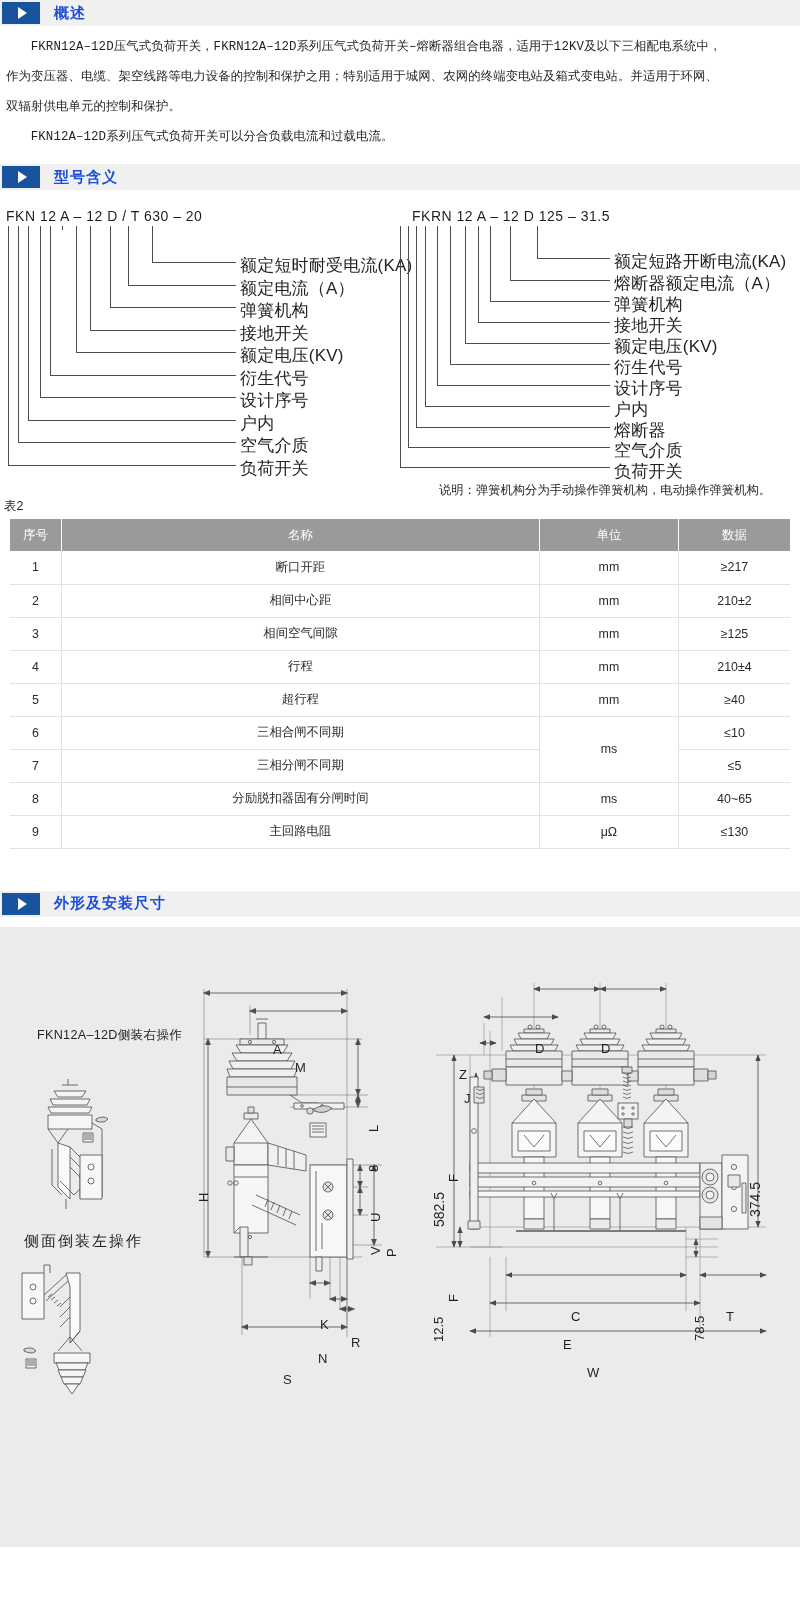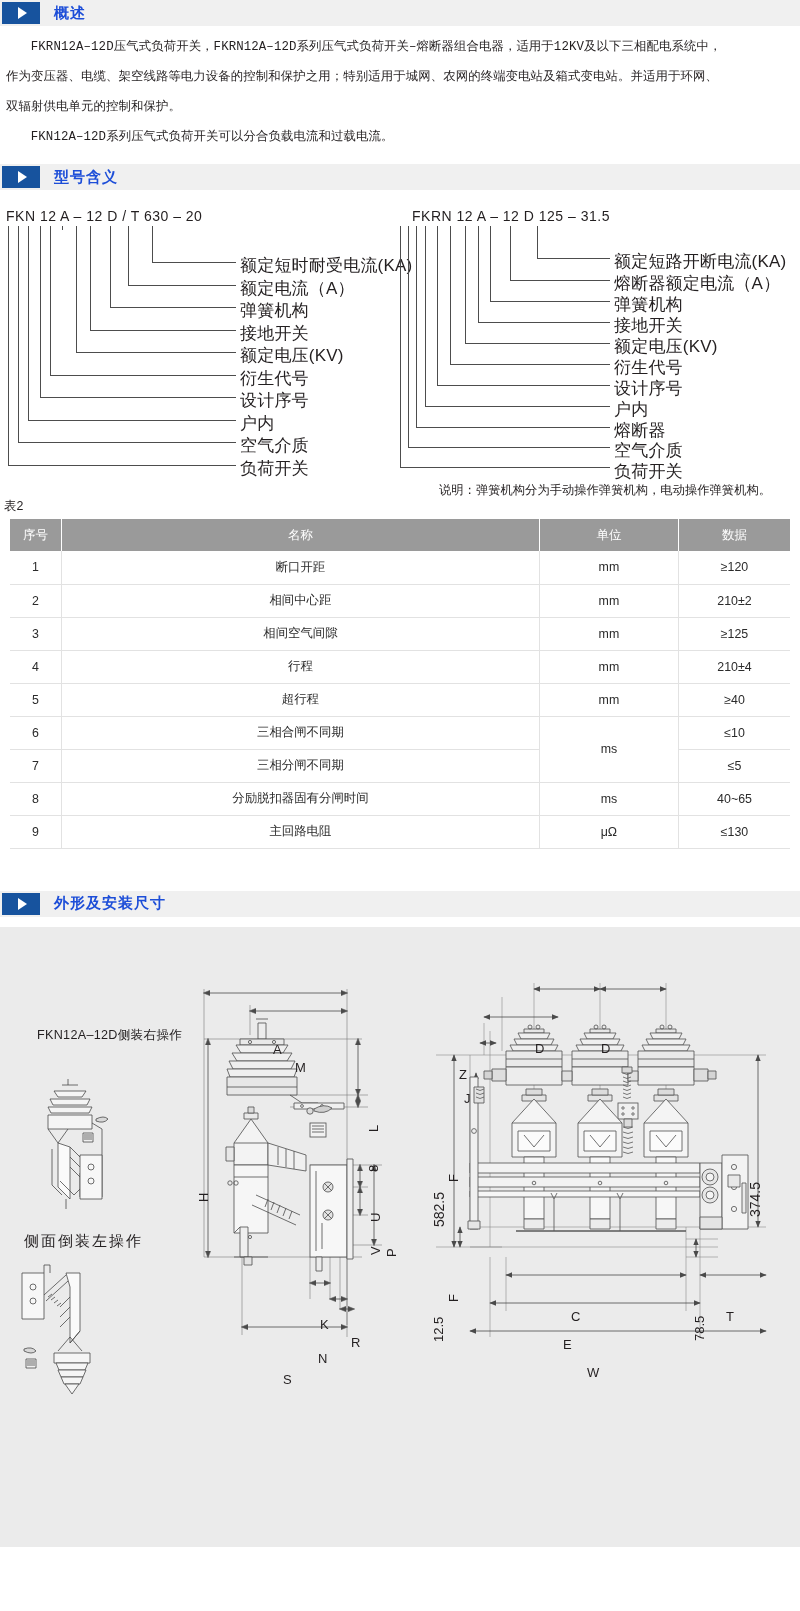--- a/index.html
+++ b/index.html
@@ -293,21 +293,21 @@
       <th class="c-name">名称</th>
       <th class="c-unit">单位</th>
       <th class="c-data">数据</th>
     </tr>
   </thead>
   <tbody>
     <tr>
       <td>1</td>
       <td>断口开距</td>
       <td>mm</td>
-      <td>≥120</td>
+      <td>≥217</td>
     </tr>
     <tr>
       <td>2</td>
       <td>相间中心距</td>
       <td>mm</td>
       <td>210±2</td>
     </tr>
     <tr>
       <td>3</td>
       <td>相间空气间隙</td>

